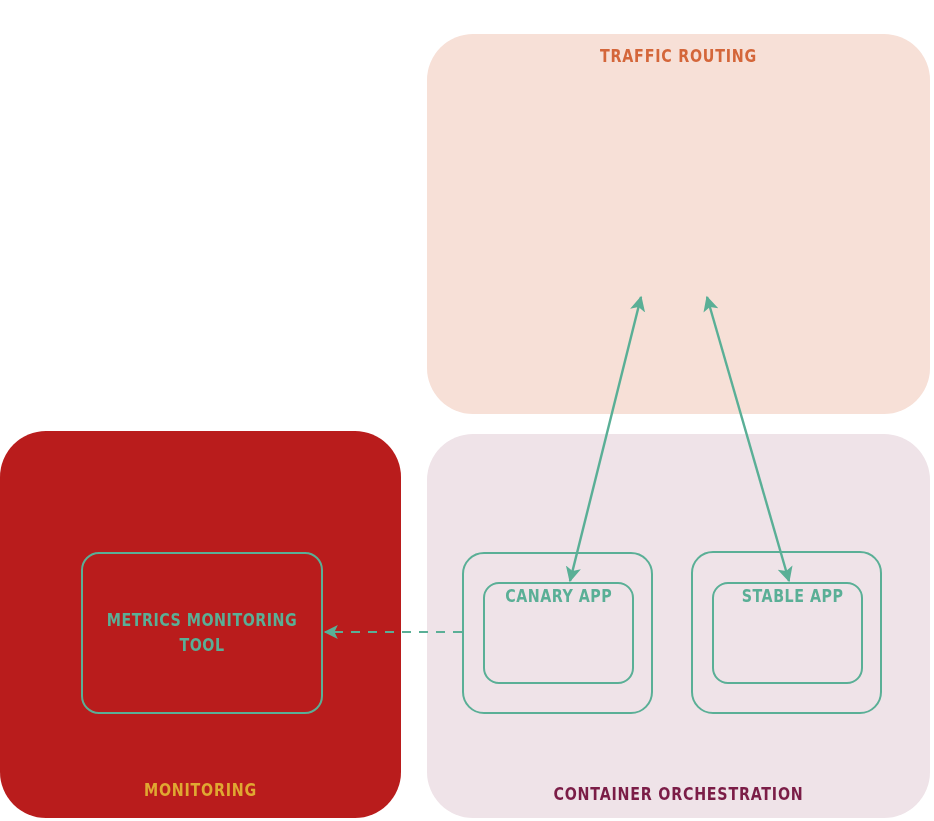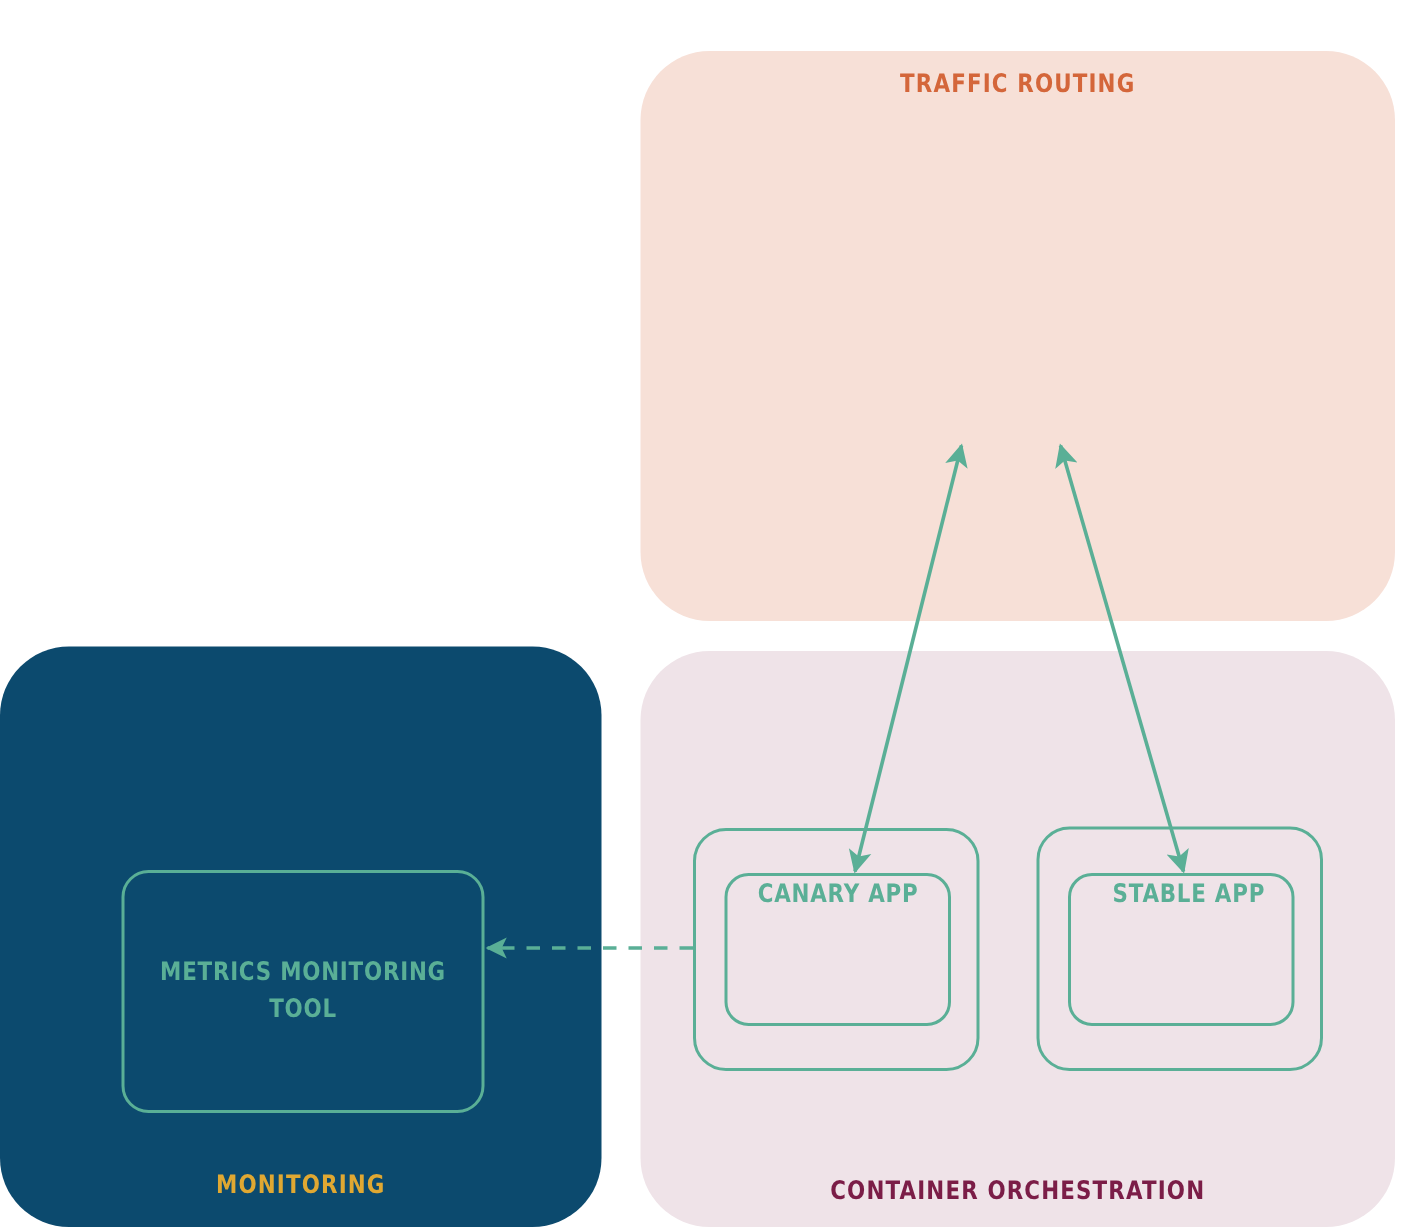--- a/index.html
+++ b/index.html
@@ -82,21 +82,21 @@
     white-space: pre-line;
   }
 
   #node-load-balancer {
     left: 557px; top: 149px;
     width: 241px; height: 147px;
   }
 
   #node-metrics {
     left: 81px; top: 552px;
-    width: 242px; height: 162px; margin-top: 28px;
+    width: 242px; height: 162px;
   }
 
   .pod-outer {
     position: absolute;
     box-sizing: border-box;
     border: 2px solid #5aaf96;
     border-radius: 22px;
   }
   .pod-inner {
     position: absolute;
@@ -122,21 +122,21 @@
 </style>
 </head>
 <body>
 
 <div id="canvas">
 
   <div class="panel" id="panel-traffic" style="background:#f7e0d7;">
     <div class="panel-title" style="color:#d4663a;">TRAFFIC ROUTING</div>
   </div>
 
-  <div class="panel" id="panel-monitoring" style="background:#0c4a6e;">
+  <div class="panel" id="panel-monitoring" style="background:#b91c1c;">
     <div class="panel-title" style="color:#e0a832;">MONITORING</div>
   </div>
 
   <div class="panel" id="panel-orchestration" style="background:#efe3e8;">
     <div class="panel-title" style="color:#7b1d47;">CONTAINER ORCHESTRATION</div>
   </div>
 
   <svg id="edges" viewBox="0 0 934 821" width="934" height="821">
     <defs>
       <marker id="arrow-end" viewBox="0 0 12 12" refX="10" refY="6" markerWidth="7" markerHeight="7" orient="auto-start-reverse">

